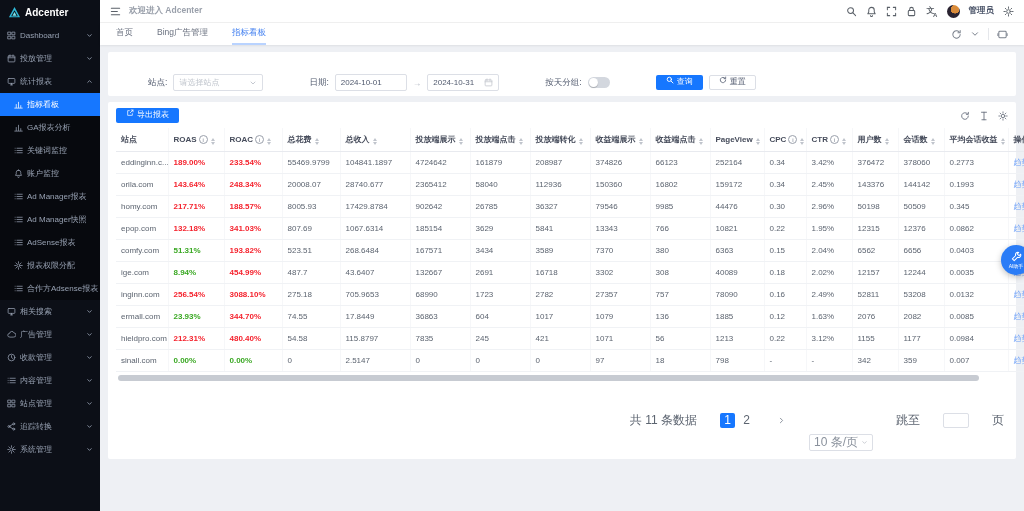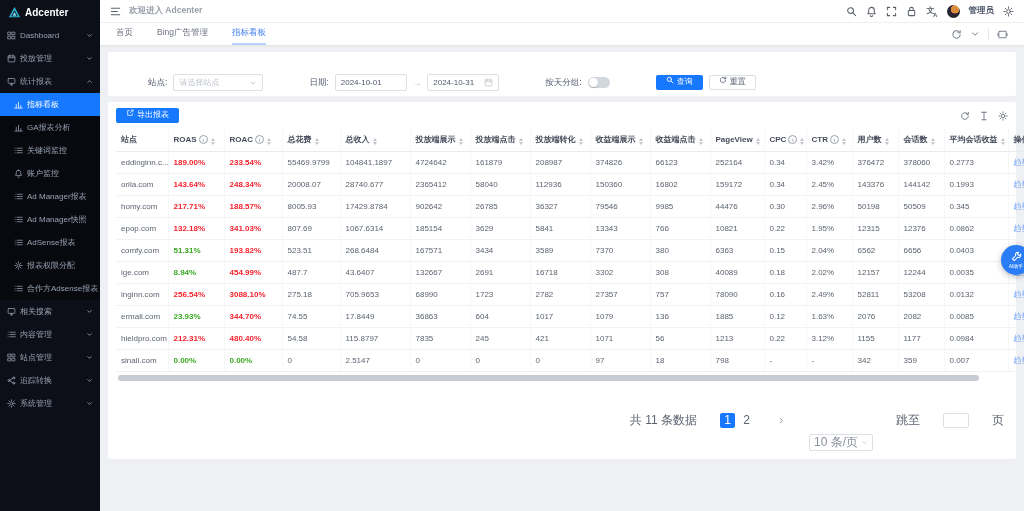--- a/index.html
+++ b/index.html
@@ -210,20 +210,47 @@
           </div>
         </div>
         <div class="nav-item">
           <span class="nav-ic">
             <svg width="9" height="9" viewBox="0 0 12 12" fill="none" stroke="currentColor" stroke-width="1" stroke-linecap="round" stroke-linejoin="round">
               <rect x="1.5" y="2" width="9" height="6.5" rx="1"></rect>
               <path d="M4.5 10.5h3M6 8.5v2"></path>
             </svg>
           </span>
           <span class="nav-label">相关搜索</span>
+          <span class="chev">
+            <svg width="7" height="7" viewBox="0 0 12 12" fill="none" stroke="currentColor" stroke-width="1.4" stroke-linecap="round" stroke-linejoin="round">
+              <path d="M3 4.5l3 3 3-3"></path>
+            </svg>
+          </span>
+        </div>
+        <div class="nav-item">
+          <span class="nav-ic">
+            <svg width="9" height="9" viewBox="0 0 12 12" fill="none" stroke="currentColor" stroke-width="1" stroke-linecap="round" stroke-linejoin="round">
+              <path d="M3.5 9.5a2.5 2.5 0 010-5 3 3 0 015.8-.6A2.3 2.3 0 019 9.5z"></path>
+            </svg>
+          </span>
+          <span class="nav-label">广告管理</span>
+          <span class="chev">
+            <svg width="7" height="7" viewBox="0 0 12 12" fill="none" stroke="currentColor" stroke-width="1.4" stroke-linecap="round" stroke-linejoin="round">
+              <path d="M3 4.5l3 3 3-3"></path>
+            </svg>
+          </span>
+        </div>
+        <div class="nav-item">
+          <span class="nav-ic">
+            <svg width="9" height="9" viewBox="0 0 12 12" fill="none" stroke="currentColor" stroke-width="1" stroke-linecap="round" stroke-linejoin="round">
+              <circle cx="6" cy="6" r="4.5"></circle>
+              <path d="M6 3.5V6l2 1.5"></path>
+            </svg>
+          </span>
+          <span class="nav-label">收款管理</span>
           <span class="chev">
             <svg width="7" height="7" viewBox="0 0 12 12" fill="none" stroke="currentColor" stroke-width="1.4" stroke-linecap="round" stroke-linejoin="round">
               <path d="M3 4.5l3 3 3-3"></path>
             </svg>
           </span>
         </div>
         <div class="nav-item">
           <span class="nav-ic">
             <svg width="9" height="9" viewBox="0 0 12 12" fill="none" stroke="currentColor" stroke-width="1" stroke-linecap="round" stroke-linejoin="round">
               <path d="M4 3h7M4 6h7M4 9h7M1.5 3h.01M1.5 6h.01M1.5 9h.01"></path>

